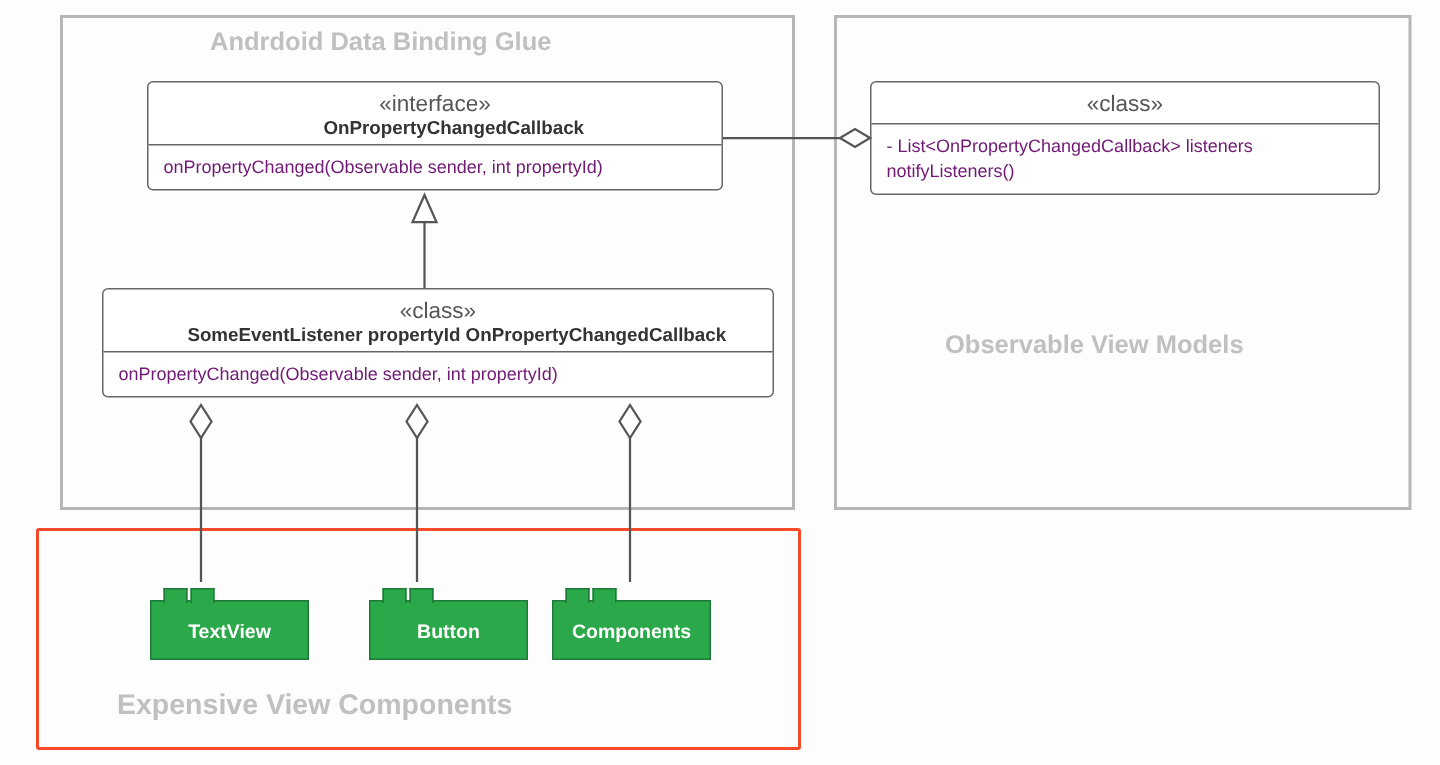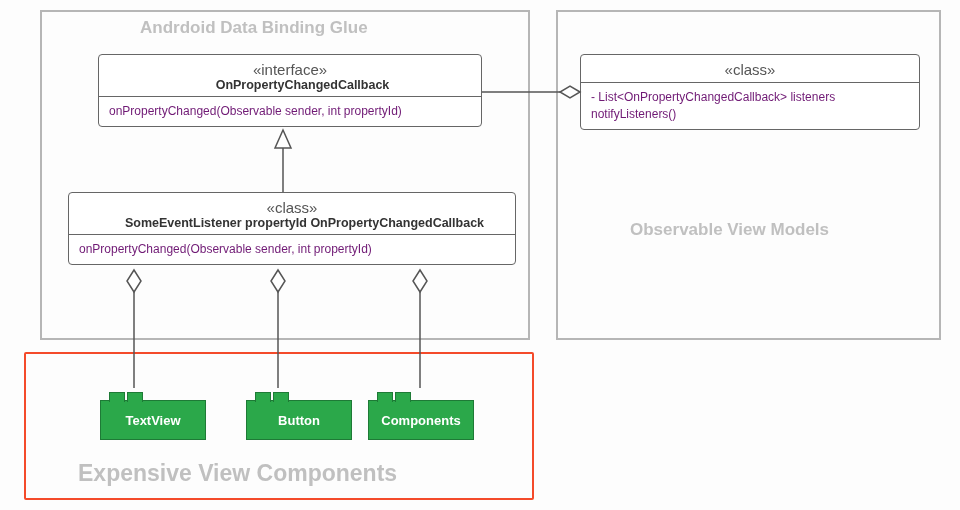--- a/index.html
+++ b/index.html
@@ -66,21 +66,21 @@
   .comp-box::before { left: 8px; }
   .comp-box::after { left: 26px; }
 
   .expensive-box {
     position: absolute;
     border: 2.5px solid #f44a2a;
     border-radius: 2px;
   }
   .expensive-title {
     position: absolute;
-    font-size: 23px;
+    font-size: 19px;
     font-weight: bold;
     color: #c0c0c0;
   }
 
   svg.connectors { position: absolute; left:0; top:0; width:960px; height:510px; pointer-events:none; }
 </style>
 </head>
 <body>
 
 <div class="stage">

